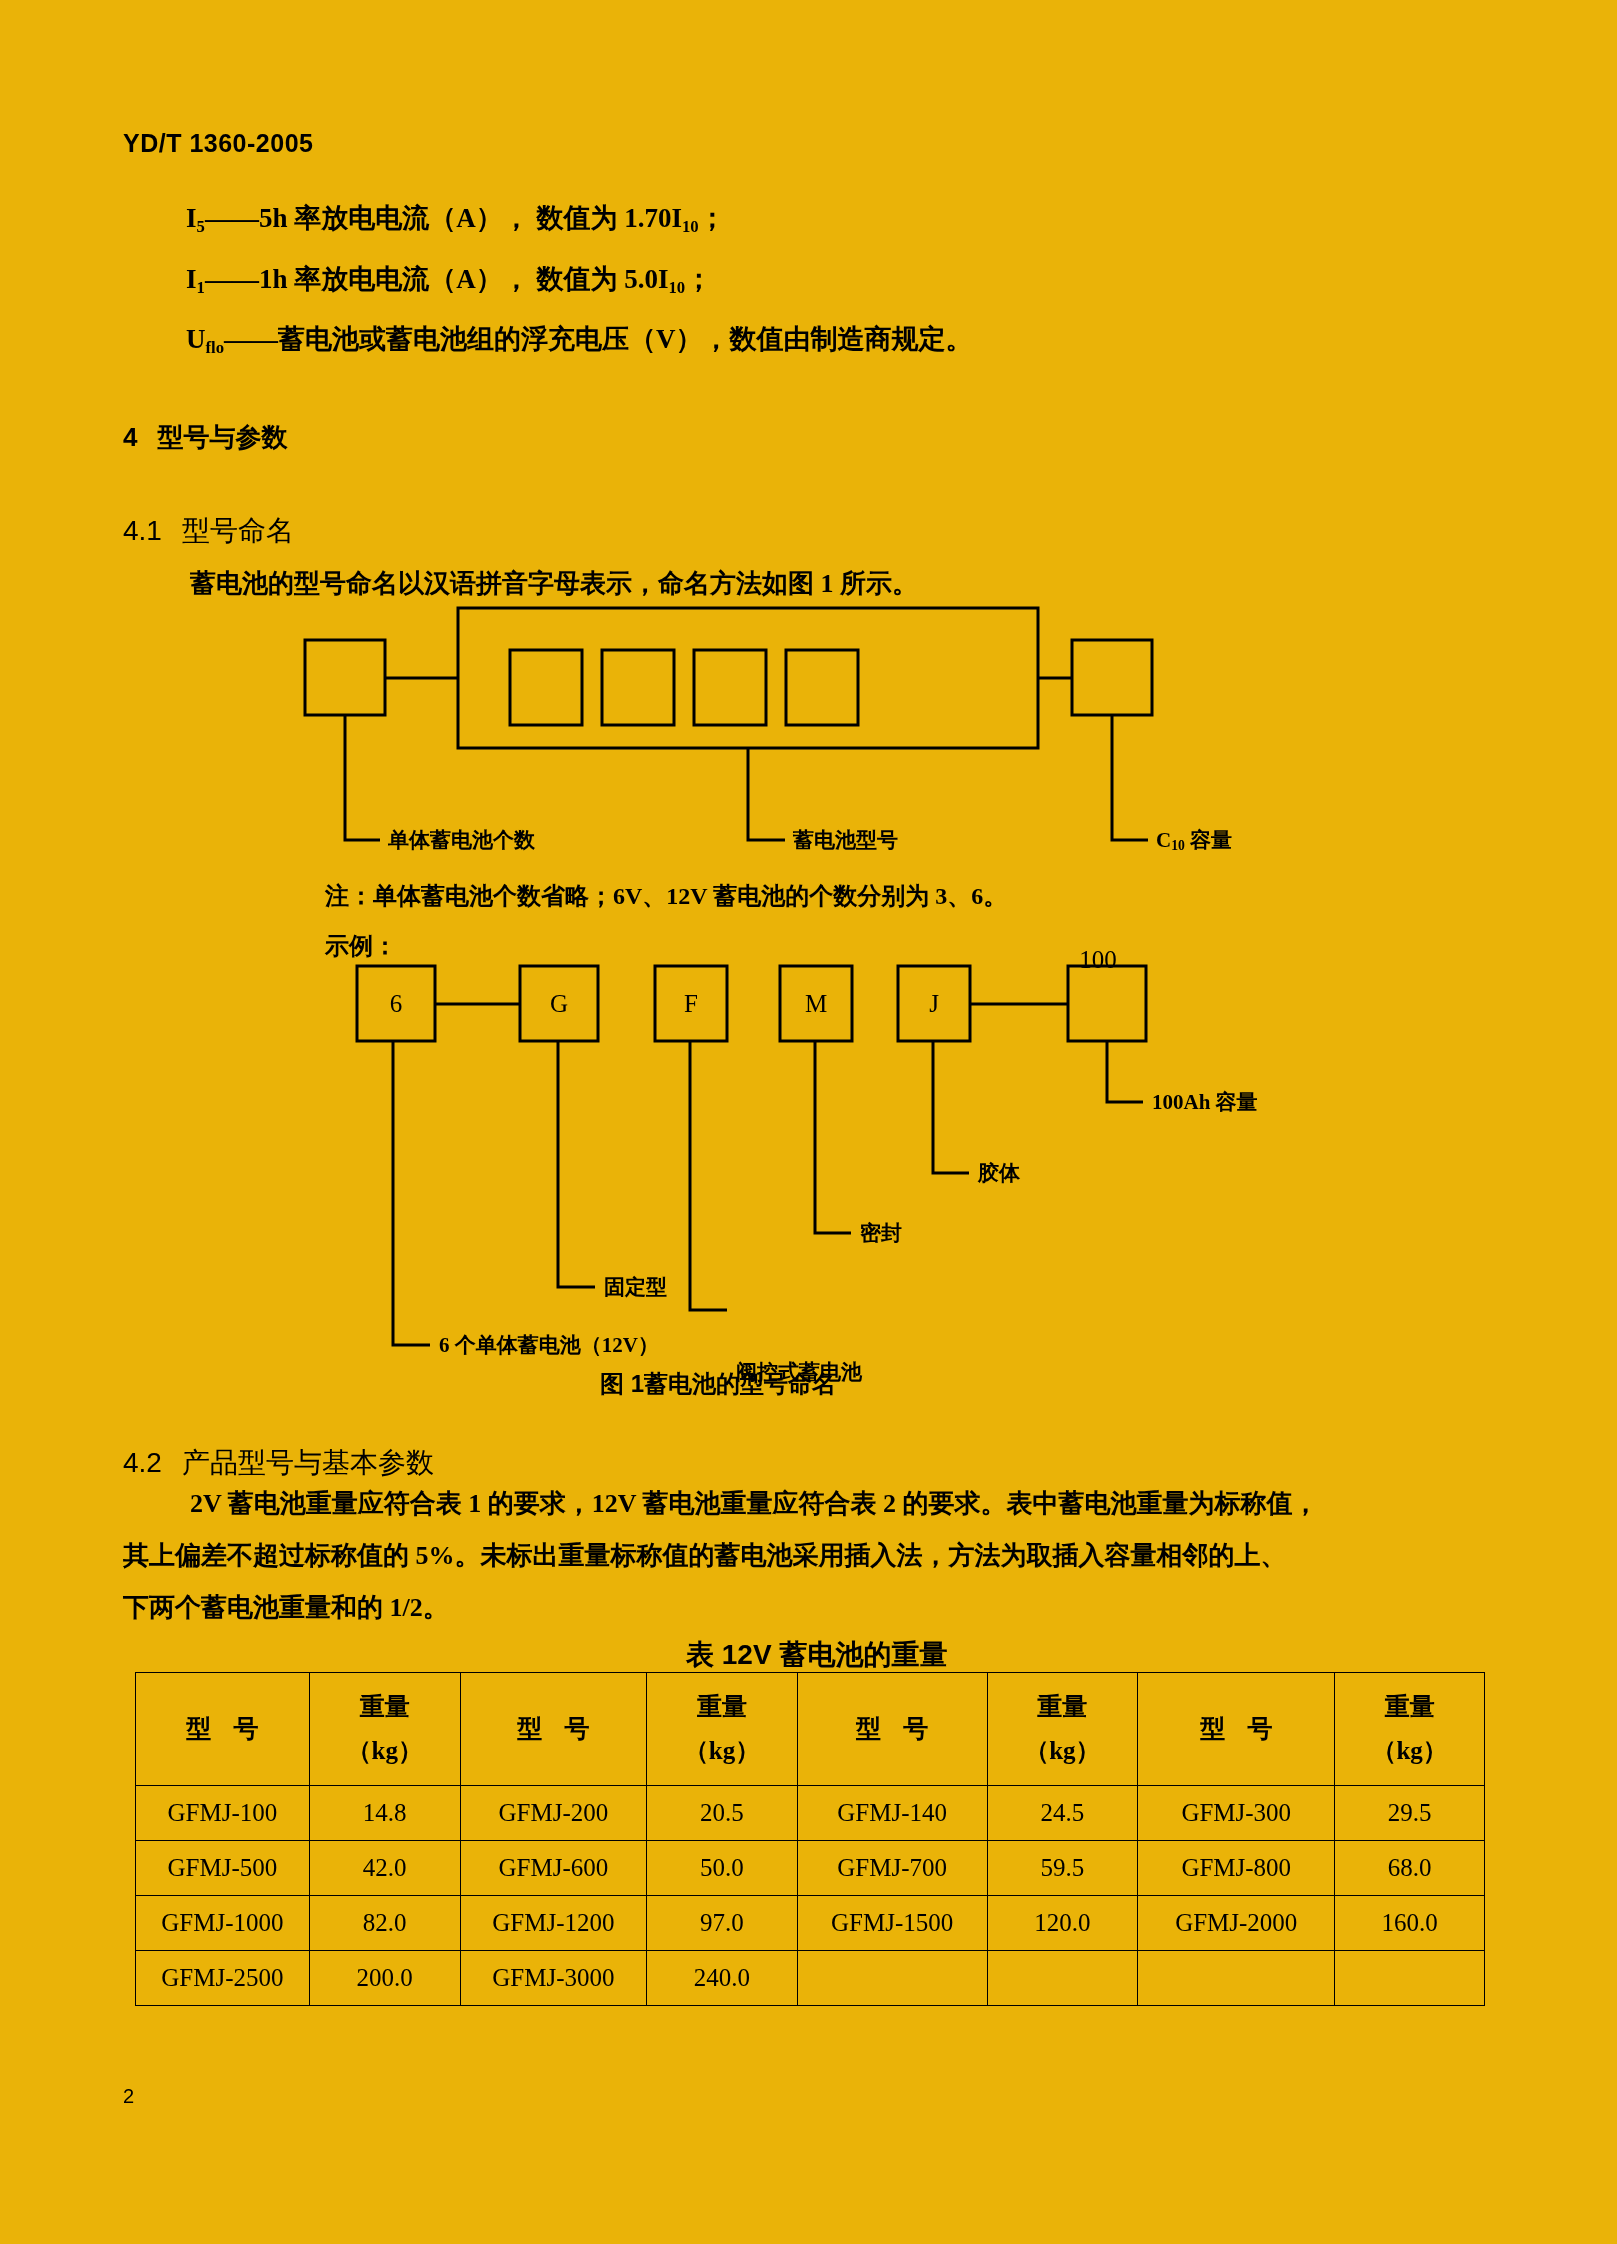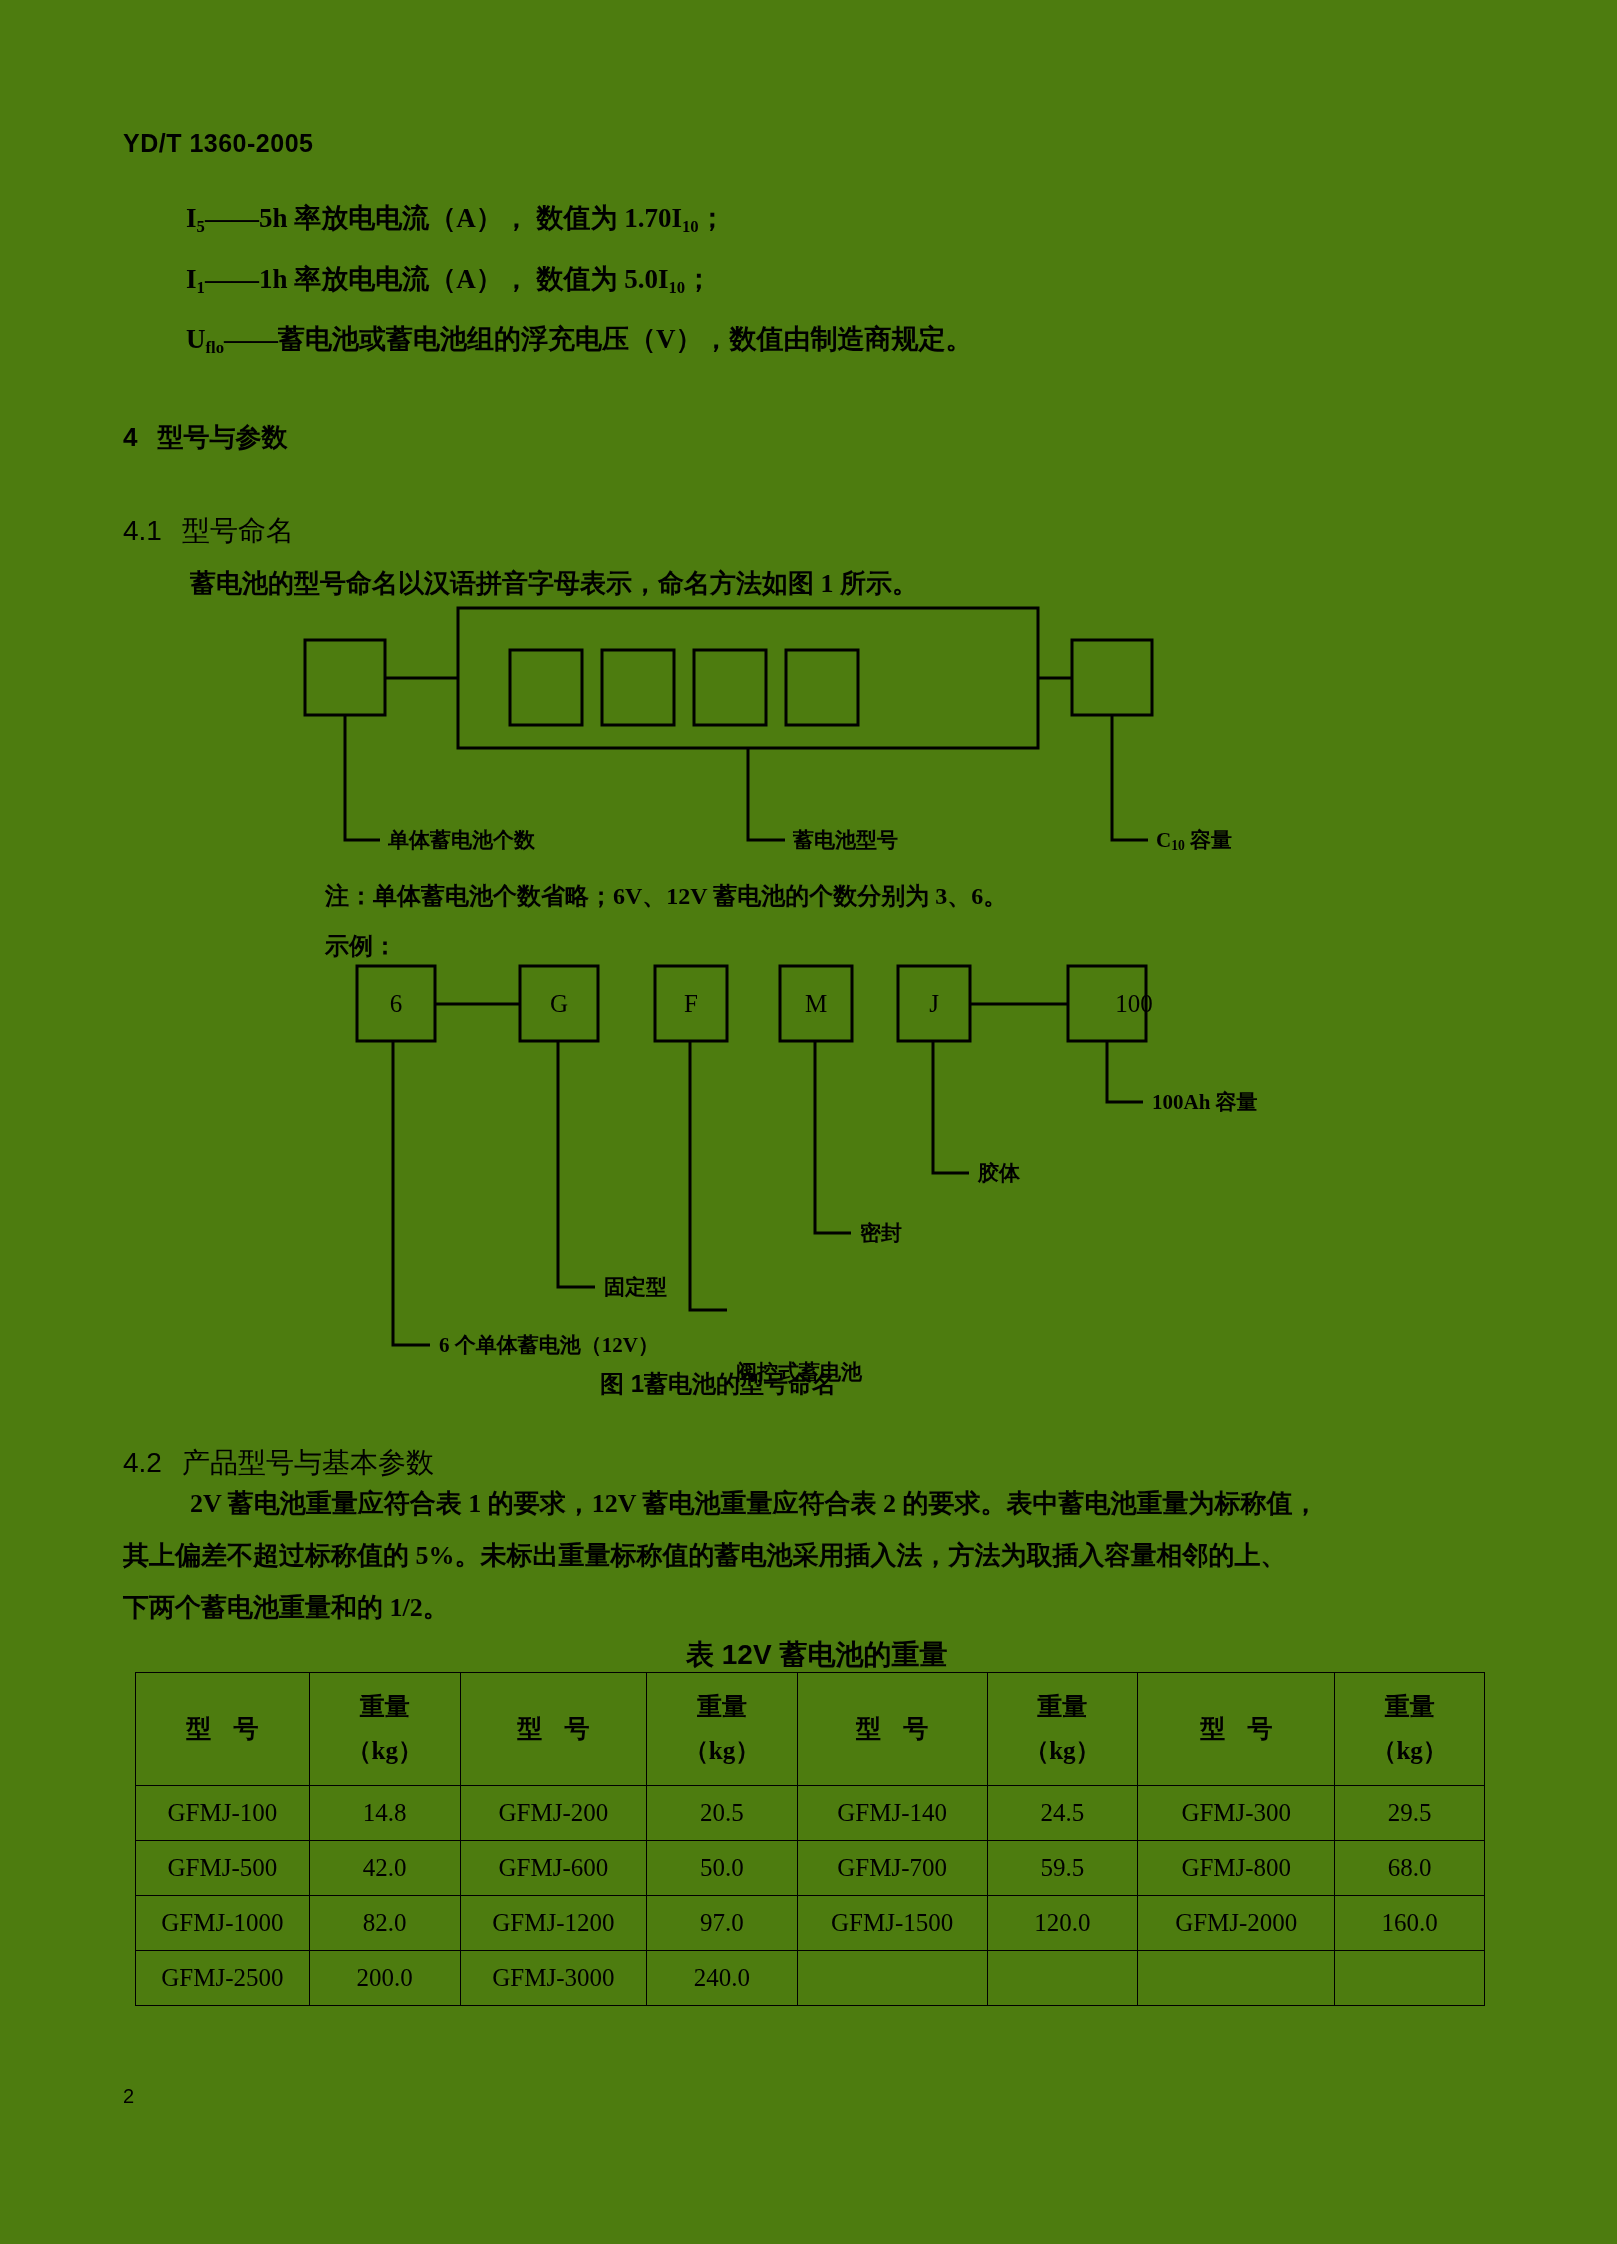--- a/index.html
+++ b/index.html
@@ -8,21 +8,21 @@
     background: #ffffff;
   }
   body {
     font-family: "Liberation Serif", "DejaVu Serif", serif;
     color: #000000;
   }
   .page {
     position: relative;
     width: 1617px;
     height: 2244px;
-    background: #4d7c0f;
+    background: #eab308;
     overflow: hidden;
   }
 
   
   .running-head {
     position: absolute;
     left: 123px;
     top: 129px;
     font-family: "Liberation Sans", "DejaVu Sans", sans-serif;
     font-weight: bold;
@@ -249,21 +249,21 @@
 
   <div class="note-line" style="left:325px; top:880px;">注：单体蓄电池个数省略；6V、12V 蓄电池的个数分别为 3、6。</div>
 
   <div class="note-line" style="left:325px; top:930px;">示例：</div>
 
   <div class="box-letter" style="left:357px; top:990px; width:78px;">6</div>
   <div class="box-letter" style="left:520px; top:990px; width:78px;">G</div>
   <div class="box-letter" style="left:655px; top:990px; width:72px;">F</div>
   <div class="box-letter" style="left:780px; top:990px; width:72px;">M</div>
   <div class="box-letter" style="left:898px; top:990px; width:72px;">J</div>
-  <div class="box-letter" style="left:1068px; top:990px; width:60px;margin-left:36px;">100</div>
+  <div class="box-letter" style="left:1068px; top:946px; width:60px;">100</div>
 
   <div class="fig-label" style="left:1152px; top:1088px;">100Ah 容量</div>
   <div class="fig-label" style="left:978px; top:1159px;">胶体</div>
   <div class="fig-label" style="left:860px; top:1219px;">密封</div>
   <div class="fig-label" style="left:736px; top:1358px;">阀控式蓄电池</div>
   <div class="fig-label" style="left:604px; top:1273px;">固定型</div>
   <div class="fig-label" style="left:439px; top:1331px;">6 个单体蓄电池（12V）</div>
 
   <div class="fig-caption" style="left:600px; top:1368px;">
     <span class="num">图 1</span><span>蓄电池的型号命名</span>

